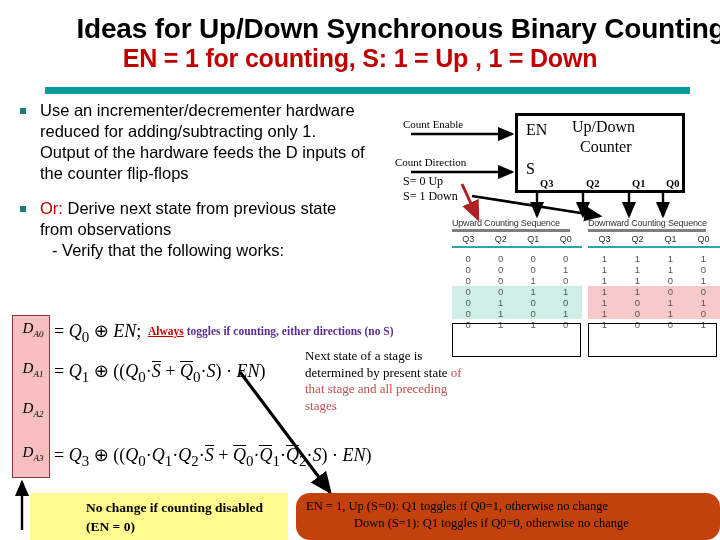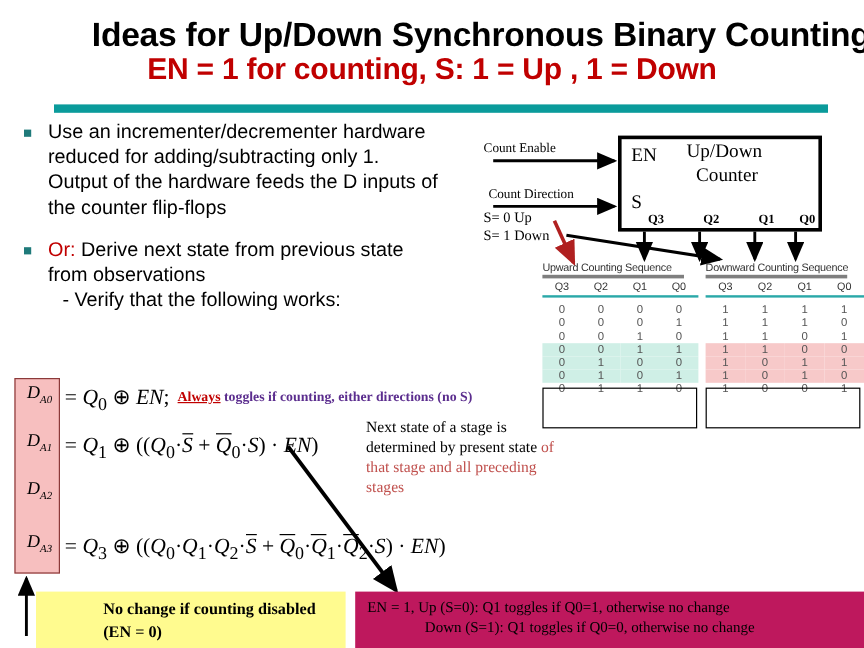--- a/index.html
+++ b/index.html
@@ -46,21 +46,21 @@
     font-size:16.5px;line-height:21px;color:#000000;padding-left:12px;
   }
 
   
   .diagram{position:absolute;left:385px;top:108px;width:335px;height:112px;}
   .lbl{
     position:absolute;font-family:"Liberation Serif", serif;
     font-size:11px;color:#000;white-space:nowrap;
   }
   .lbl-ce{left:18px;top:10px;}
-  .lbl-cd{left:22px;top:48px;}
+  .lbl-cd{left:10px;top:48px;}
   .lbl-s0{left:18px;top:66px;font-size:12px;}
   .lbl-s1{left:18px;top:81px;font-size:12px;}
 
   .cbox{
     position:absolute;left:130px;top:5px;width:170px;height:80px;
     border:3px solid #000;background:#fff;box-sizing:border-box;
   }
   .cbox .en{position:absolute;left:8px;top:5px;font-family:"Liberation Serif",serif;font-size:16px;}
   .cbox .s{position:absolute;left:8px;top:44px;font-family:"Liberation Serif",serif;font-size:16px;}
   .cbox .nm1{position:absolute;left:54px;top:2px;font-family:"Liberation Serif",serif;font-size:16px;}
@@ -124,21 +124,22 @@
   .yellowbox{
     position:absolute;left:30px;top:493px;width:258px;height:47px;
     background:#FFFB8F;
   }
   .yellowbox .t{
     font-family:"Liberation Serif", serif;font-weight:bold;font-size:13.5px;
     color:#000;line-height:19px;padding:5px 0 0 8px;margin-left:48px;
   }
   .greenbox{
     position:absolute;left:296px;top:493px;width:424px;height:47px;
-    background:#be185d;
+    background:#c2410c;
+    border-radius:14px;
   }
   .greenbox .l1{
     font-family:"Liberation Serif", serif;font-size:12.5px;color:#000;
     padding:6px 0 0 10px;white-space:nowrap;
   }
   .greenbox .l2{
     font-family:"Liberation Serif", serif;font-size:12.5px;color:#000;
     padding:2px 0 0 58px;white-space:nowrap;
   }
   svg.ov-layer{position:absolute;left:0;top:0;width:720px;height:540px;pointer-events:none;}

